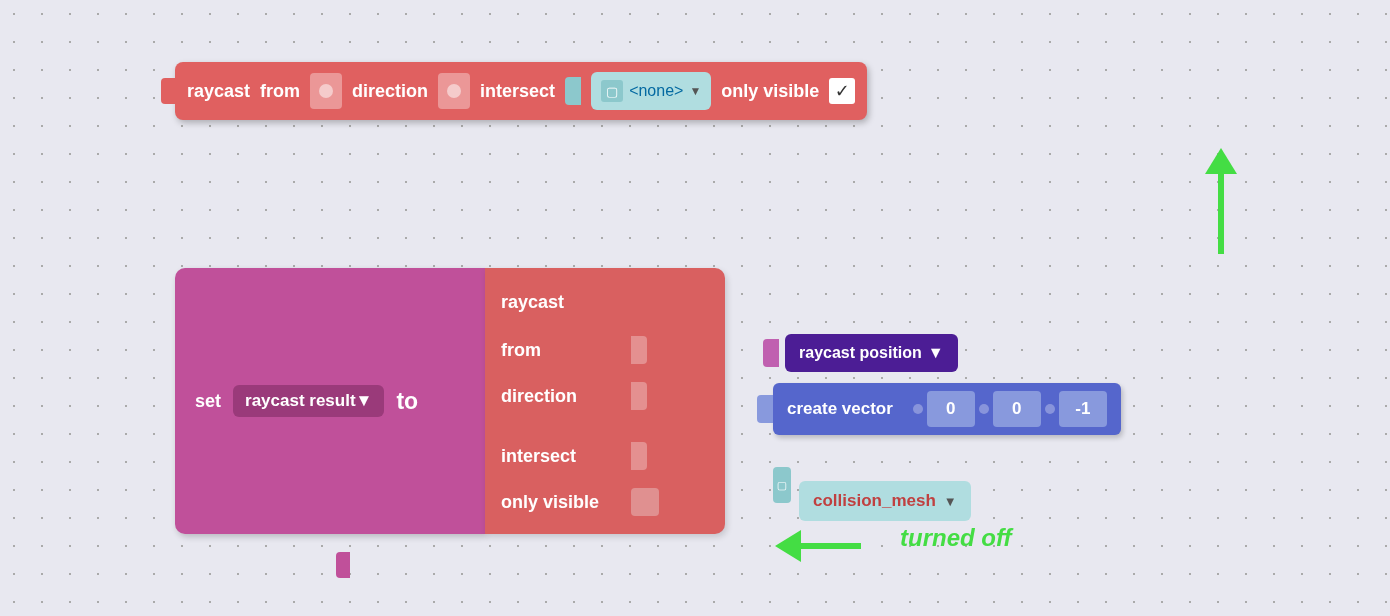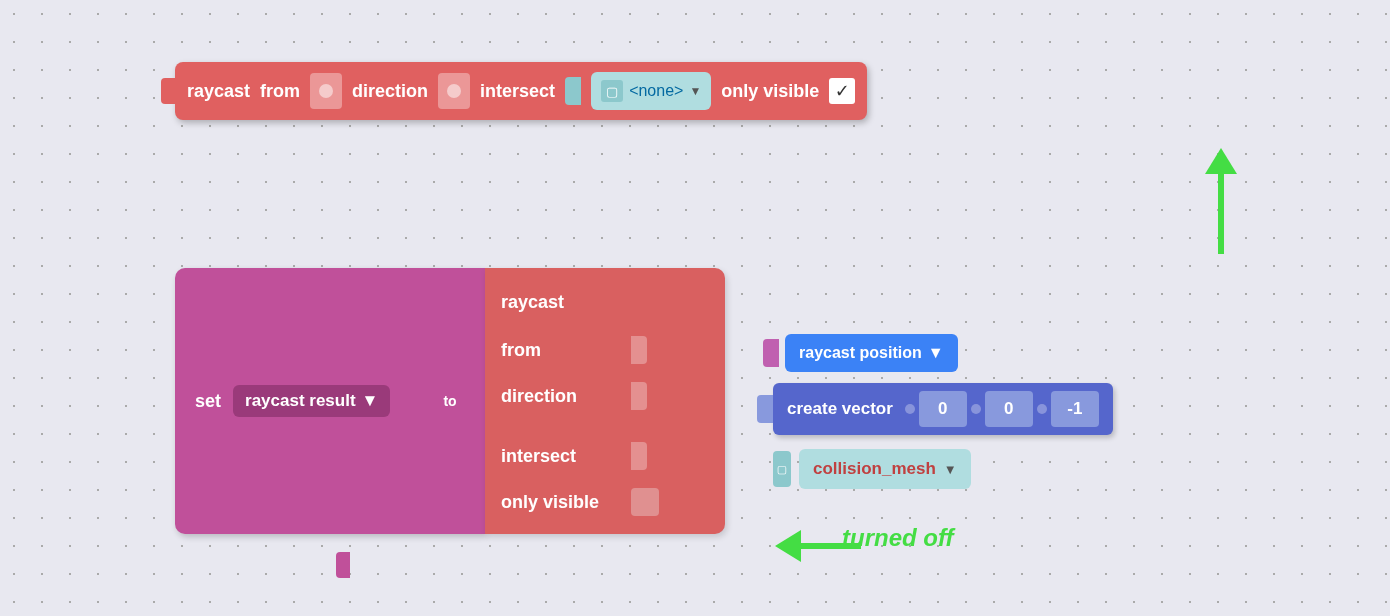--- a/index.html
+++ b/index.html
@@ -171,45 +171,43 @@
 
     .var-dropdown {
       background: #9a3a7a;
       border-radius: 6px;
       padding: 6px 12px;
       color: white;
       font-size: 17px;
       font-weight: 600;
       display: flex;
       align-items: center;
-      gap: 6px;
     }
 
     .to-text {
       color: white;
-      font-size: 14px;
-      font-weight: 600;
-      margin-left: 41px;
+      font-size: 23px;
+      font-weight: 600;
     }
 
     
     .bottom-right {
       background: #d96060;
       border-radius: 0 10px 10px 0;
       padding: 10px 16px;
       display: flex;
       flex-direction: column;
       gap: 2px;
       min-width: 240px;
       box-shadow: 2px 3px 6px rgba(0,0,0,0.15);
     }
 
     
     .raycast-pos-dropdown {
-      background: #3b82f6;
+      background: #4c1d95;
       border-radius: 6px;
       padding: 6px 14px;
       color: white;
       font-size: 16px;
       font-weight: 600;
       display: flex;
       align-items: center;
       gap: 6px;
       height: 38px;
     }
@@ -217,21 +215,21 @@
     
     .create-vector-block {
       position: absolute;
       top: 383px;
       left: 773px;
       background: #5566cc;
       border-radius: 6px;
       padding: 8px 14px;
       display: flex;
       align-items: center;
-      gap: 12px;
+      gap: 20px;
       box-shadow: 2px 3px 5px rgba(0,0,0,0.2);
     }
     .create-vector-text {
       color: white;
       font-size: 17px;
       font-weight: 600;
     }
     .num-input {
       background: #8899dd;
       border-radius: 4px;
@@ -264,20 +262,21 @@
       justify-content: center;
     }
     .collision-dropdown {
       background: #b0dde0;
       border-radius: 6px;
       padding: 6px 14px;
       display: flex;
       align-items: center;
       gap: 8px;
       height: 40px;
+      margin-top: 32px;
     }
     .collision-text {
       color: #c04040;
       font-size: 17px;
       font-weight: 600;
     }
     .collision-arrow {
       color: #555;
       font-size: 13px;
     }
@@ -305,21 +304,21 @@
       border-right: 26px solid #44dd44;
     }
     .arrow-left-group .al-shaft {
       width: 60px;
       height: 6px;
       background: #44dd44;
     }
     .turned-off-text {
       position: absolute;
       top: 524px;
-      left: 842px;
+      left: 900px;
       color: #44dd44;
       font-size: 24px;
       font-weight: 700;
       font-style: italic;
     }
 
     
     .nub-left {
       width: 16px;
       height: 28px;

